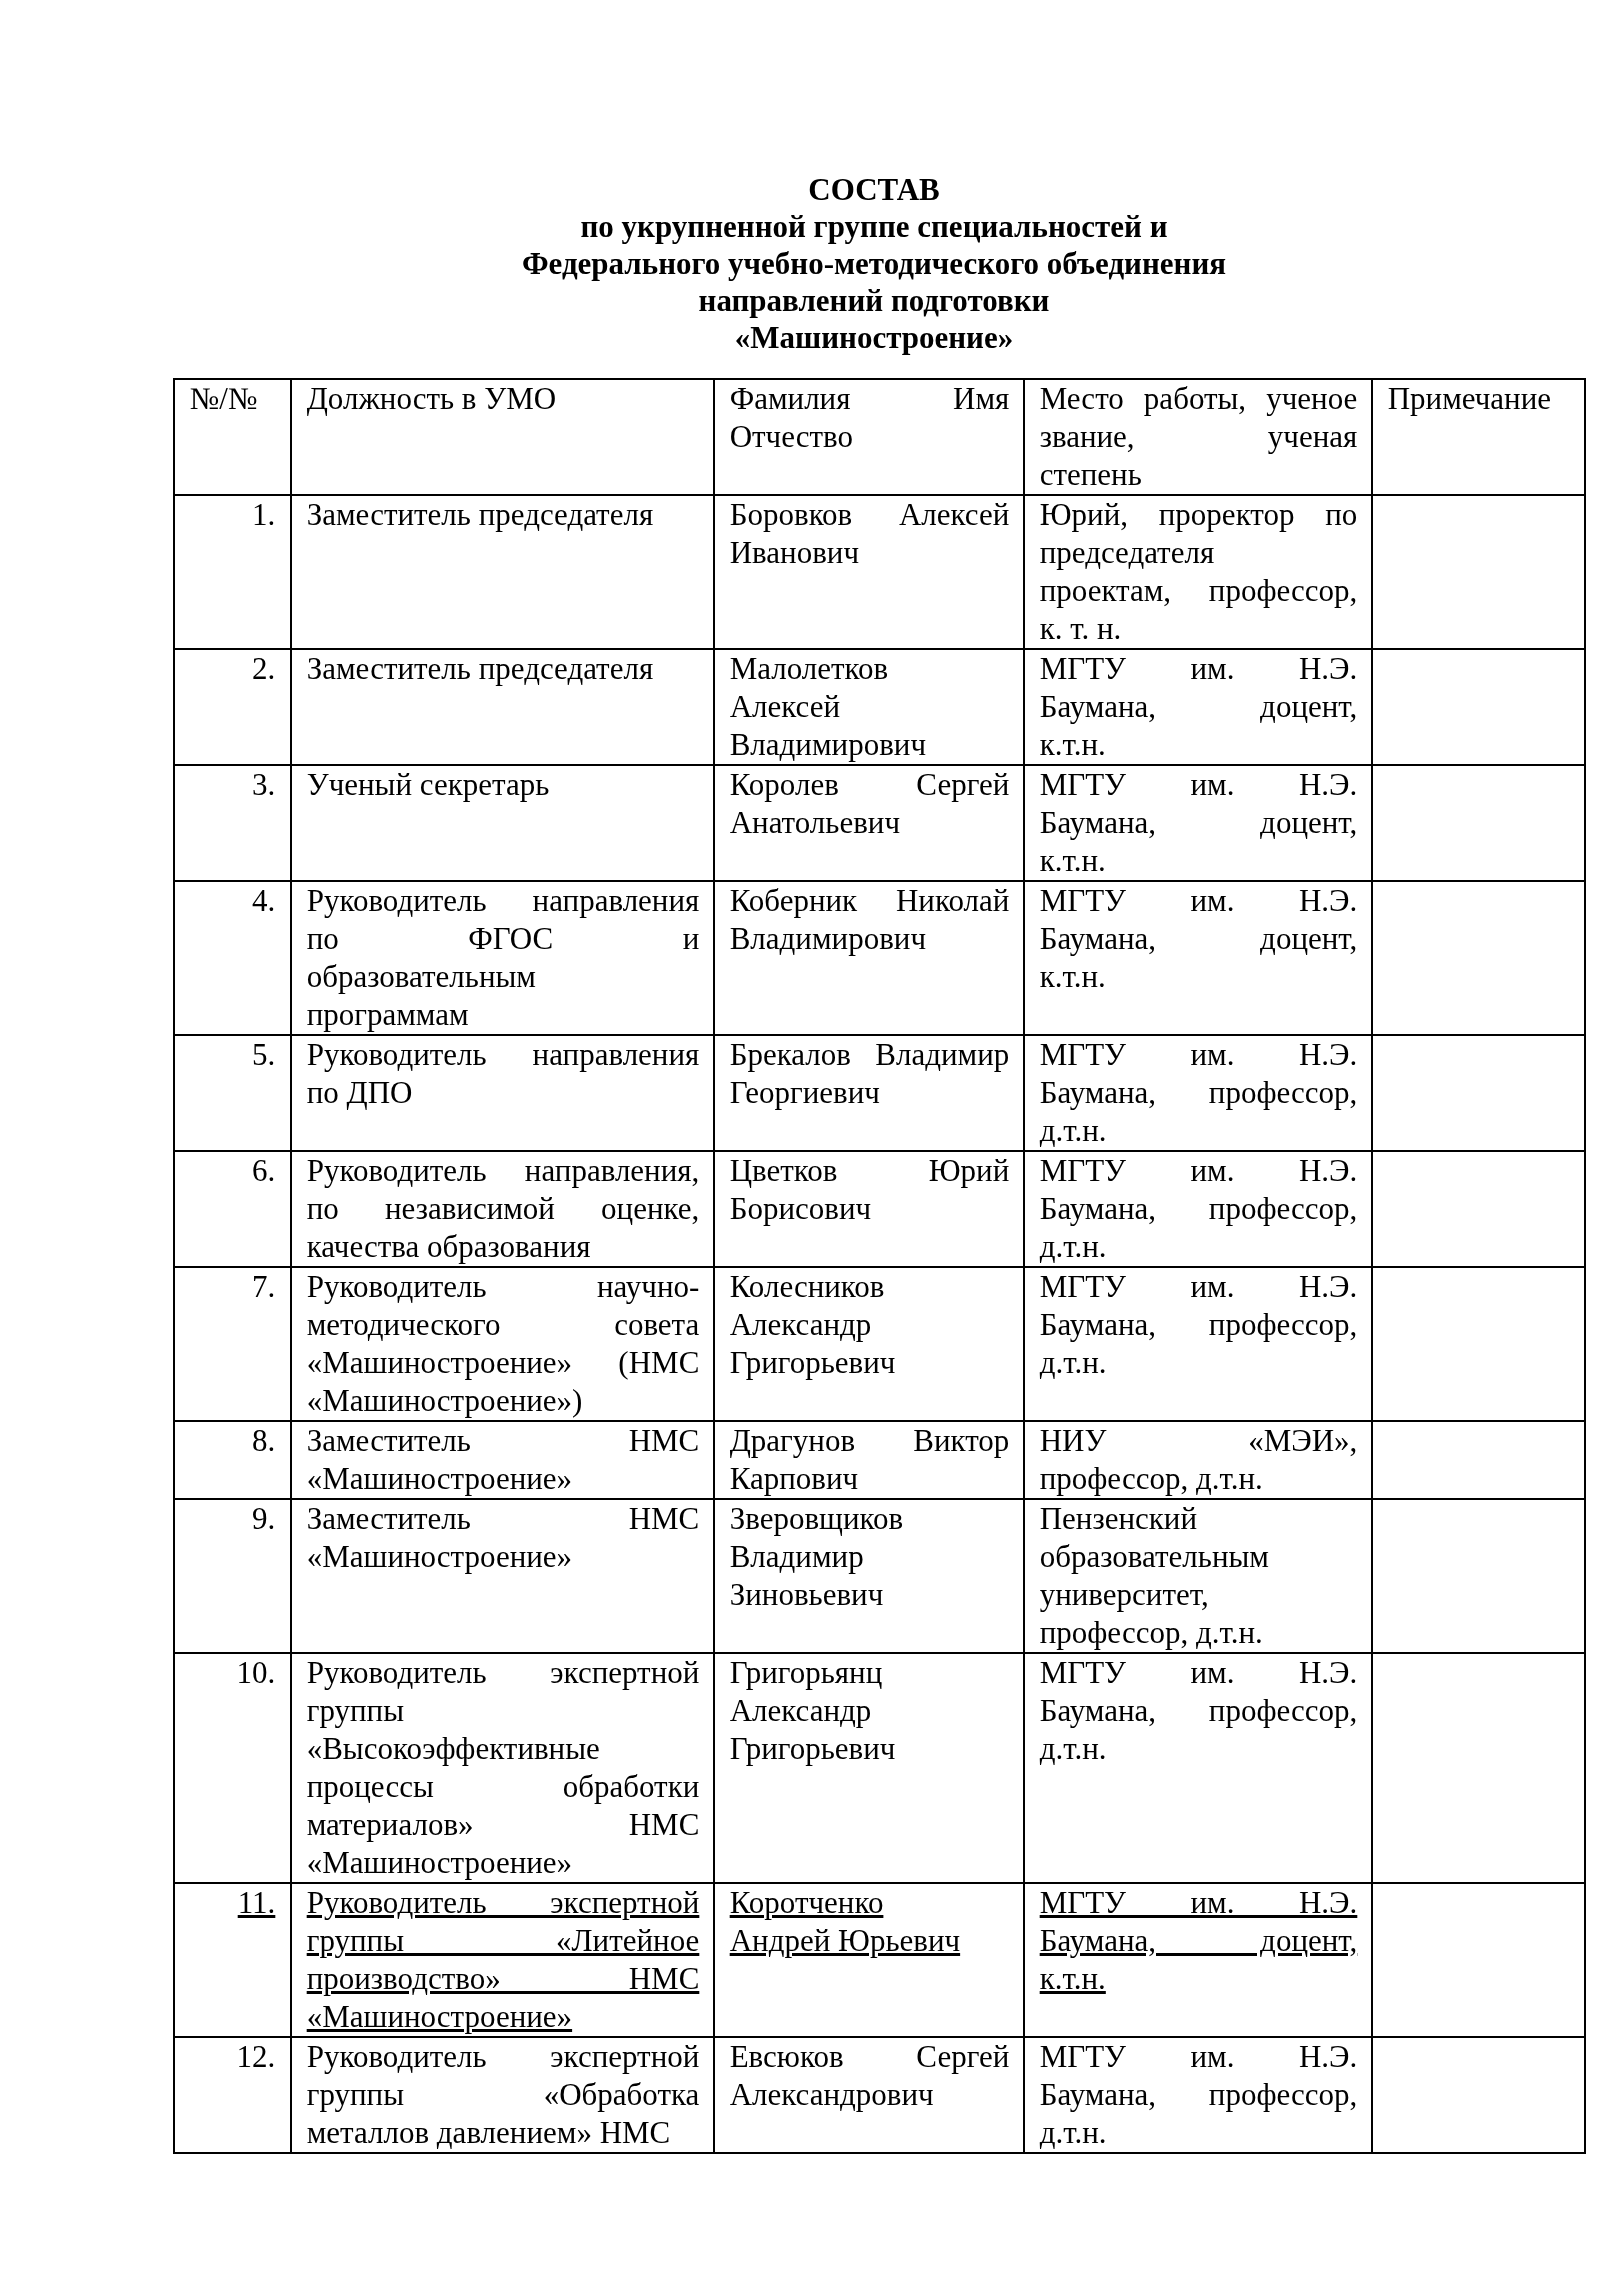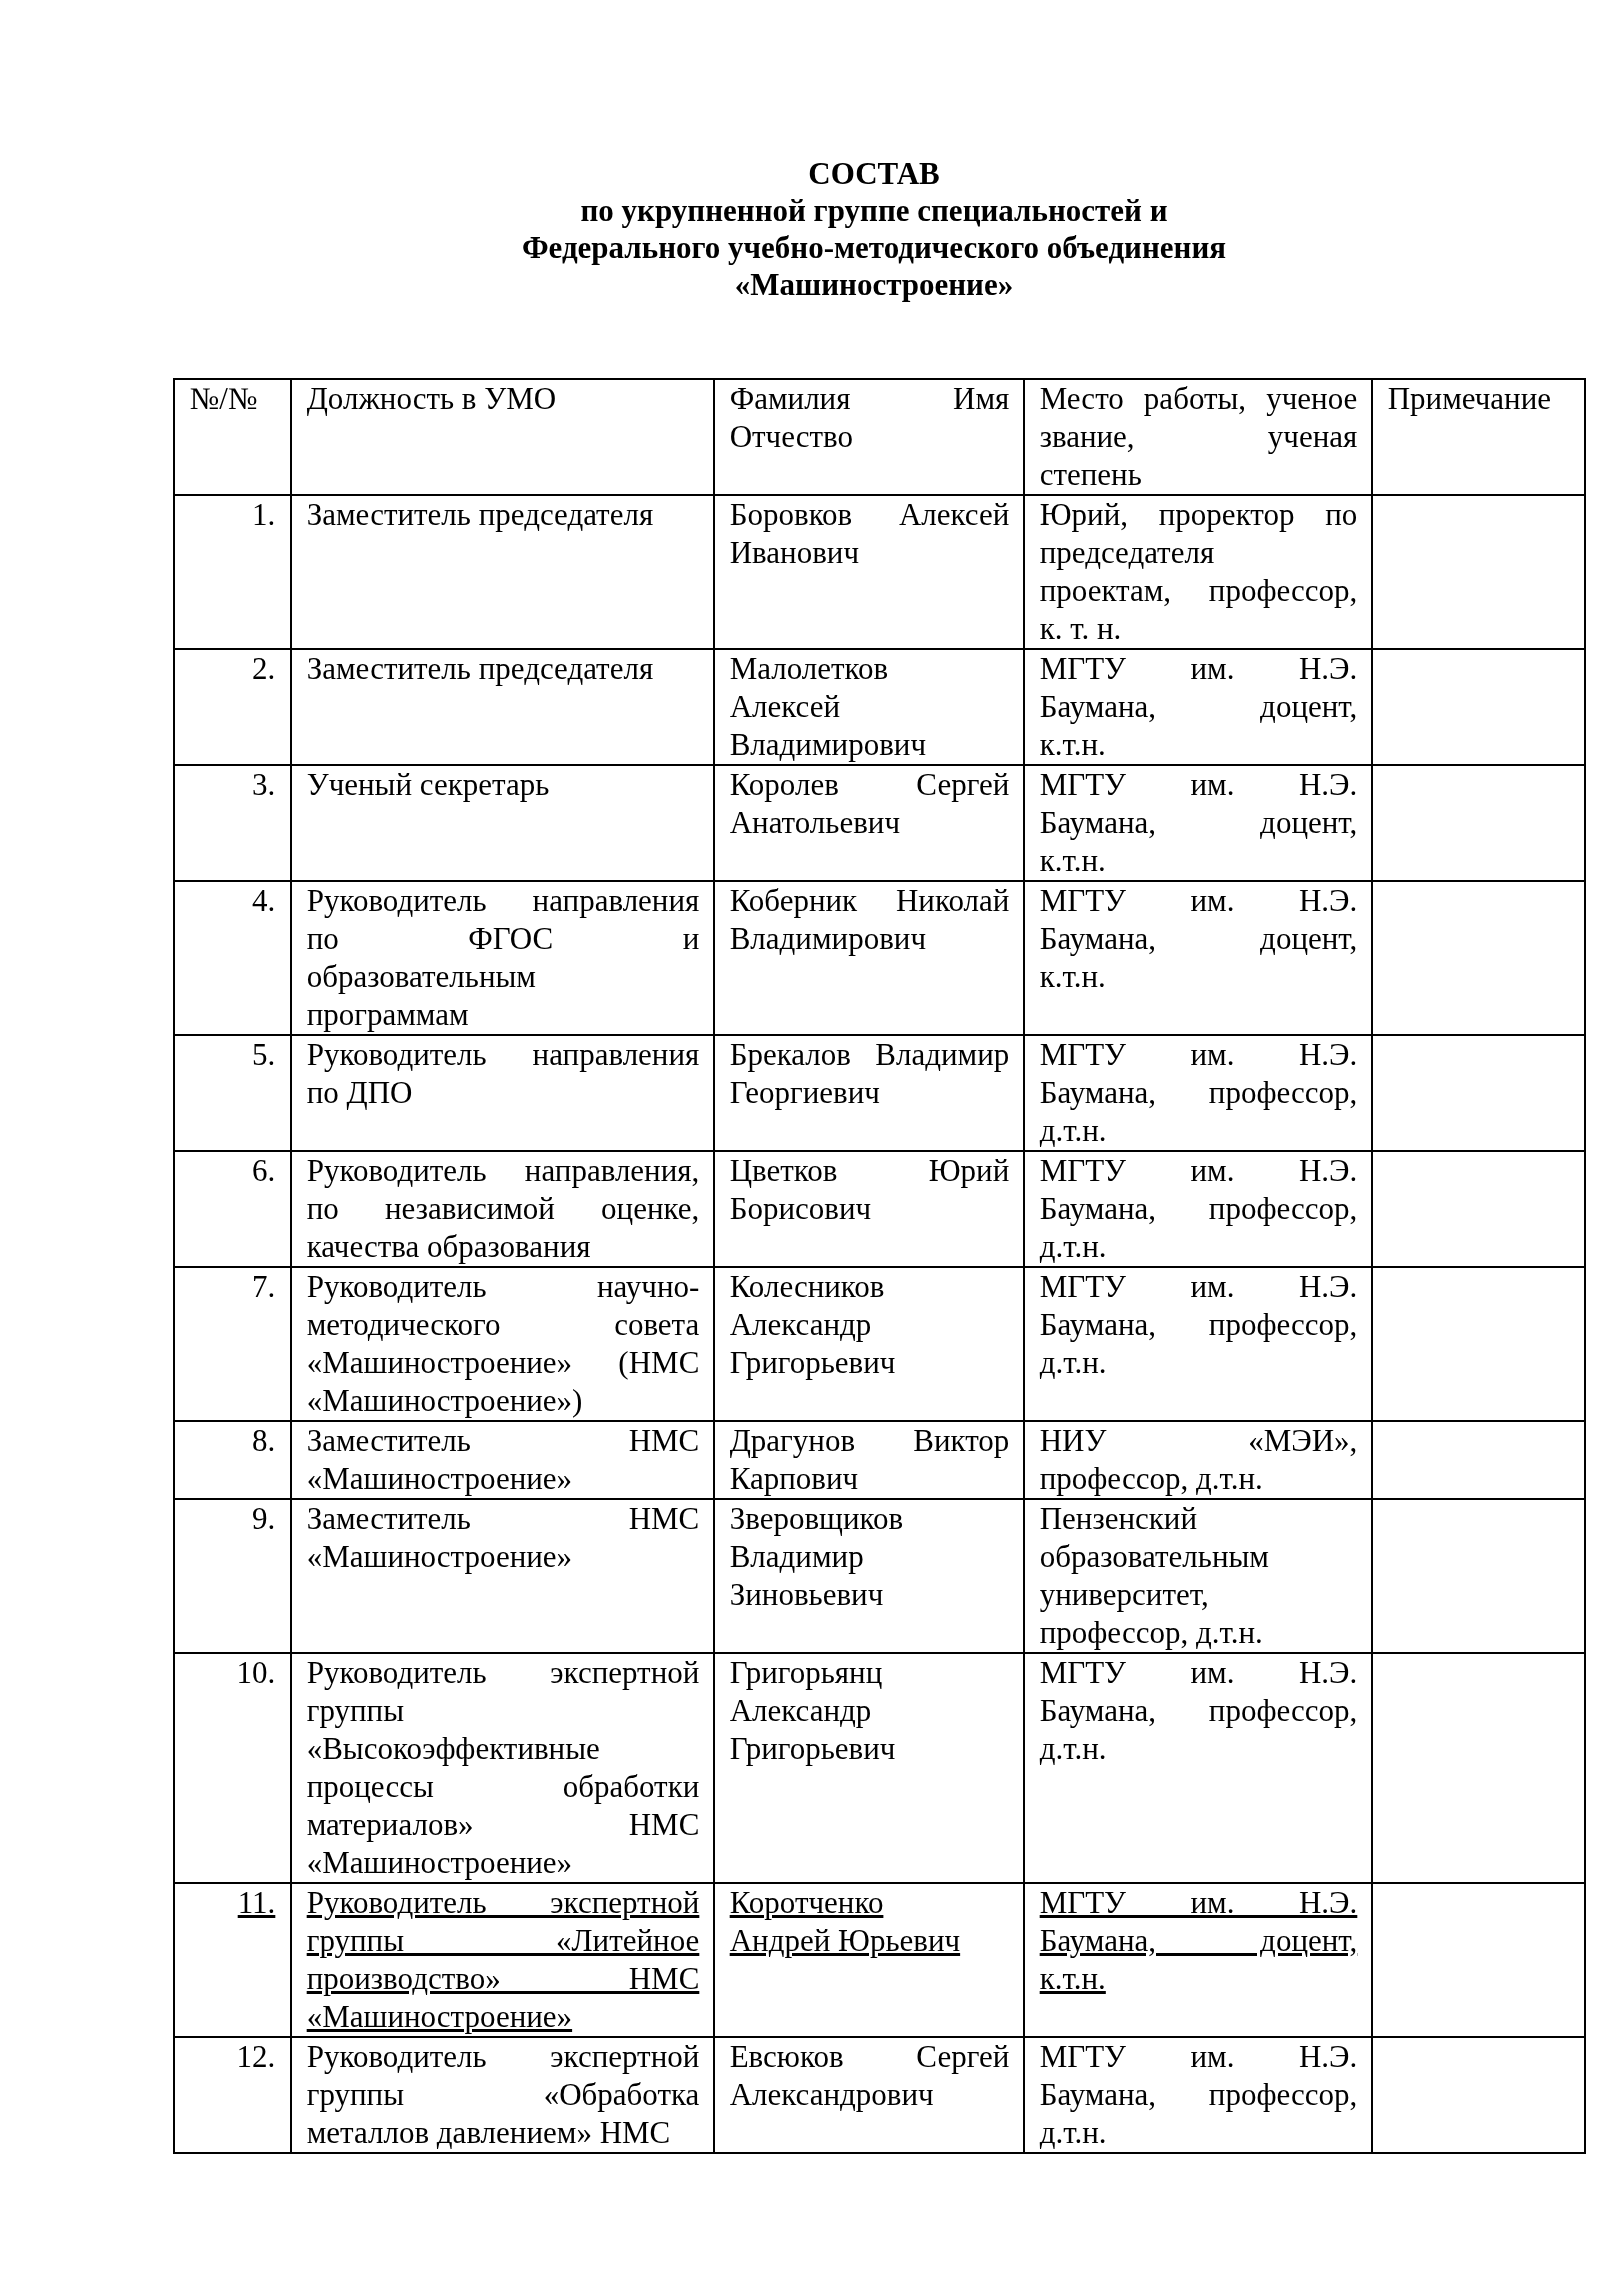--- a/index.html
+++ b/index.html
@@ -1,35 +1,36 @@
 <!DOCTYPE html>
 <html><head>
 <meta charset="utf-8">
 <style>
   html, body { margin: 0; padding: 0; background: #ffffff; }
   body { width: 1621px; height: 2292px; position: relative; overflow: hidden;
          font-family: "Liberation Serif", "DejaVu Serif", serif; color: #000; }
-  .title-block { position: absolute; left: 0; width: 1621px; top: 155px; text-align: center; }
+  .title-block { position: absolute; left: 0; width: 1621px; top: 171px; text-align: center; }
   .title-line { font-weight: bold; font-size: 31px; line-height: 37px; margin-left: 127px; margin-right: 0; }
   table.members { position: absolute; left: 173px; top: 378px; border-collapse: collapse; table-layout: fixed; }
   table.members td { border: 2px solid #000; vertical-align: top; padding: 0 13.7px 0 14.7px;
                      font-size: 31px; line-height: 38px; overflow: hidden; }
   table.members td.num { text-align: right; padding: 0 14.7px 0 5.9px; }
   table.members td .ln { display: block; text-align: justify; text-align-last: justify; }
   table.members td .ln.last { text-align-last: left; }
   col.c1 { width: 117px; } col.c2 { width: 423px; } col.c3 { width: 310px; }
   col.c4 { width: 348px; } col.c5 { width: 213px; }
 </style>
 </head>
 <body>
 
 <div class="title-block">
   <div class="title-line">СОСТАВ</div>
   <div class="title-line">по укрупненной группе специальностей и</div>
   <div class="title-line">Федерального учебно-методического объединения</div>
+  <div class="title-line">направлений подготовки</div>
   <div class="title-line">«Машиностроение»</div>
 </div>
 
 <table class="members">
   <colgroup>
       <col class="c1">
       <col class="c2">
       <col class="c3">
       <col class="c4">
       <col class="c5">

